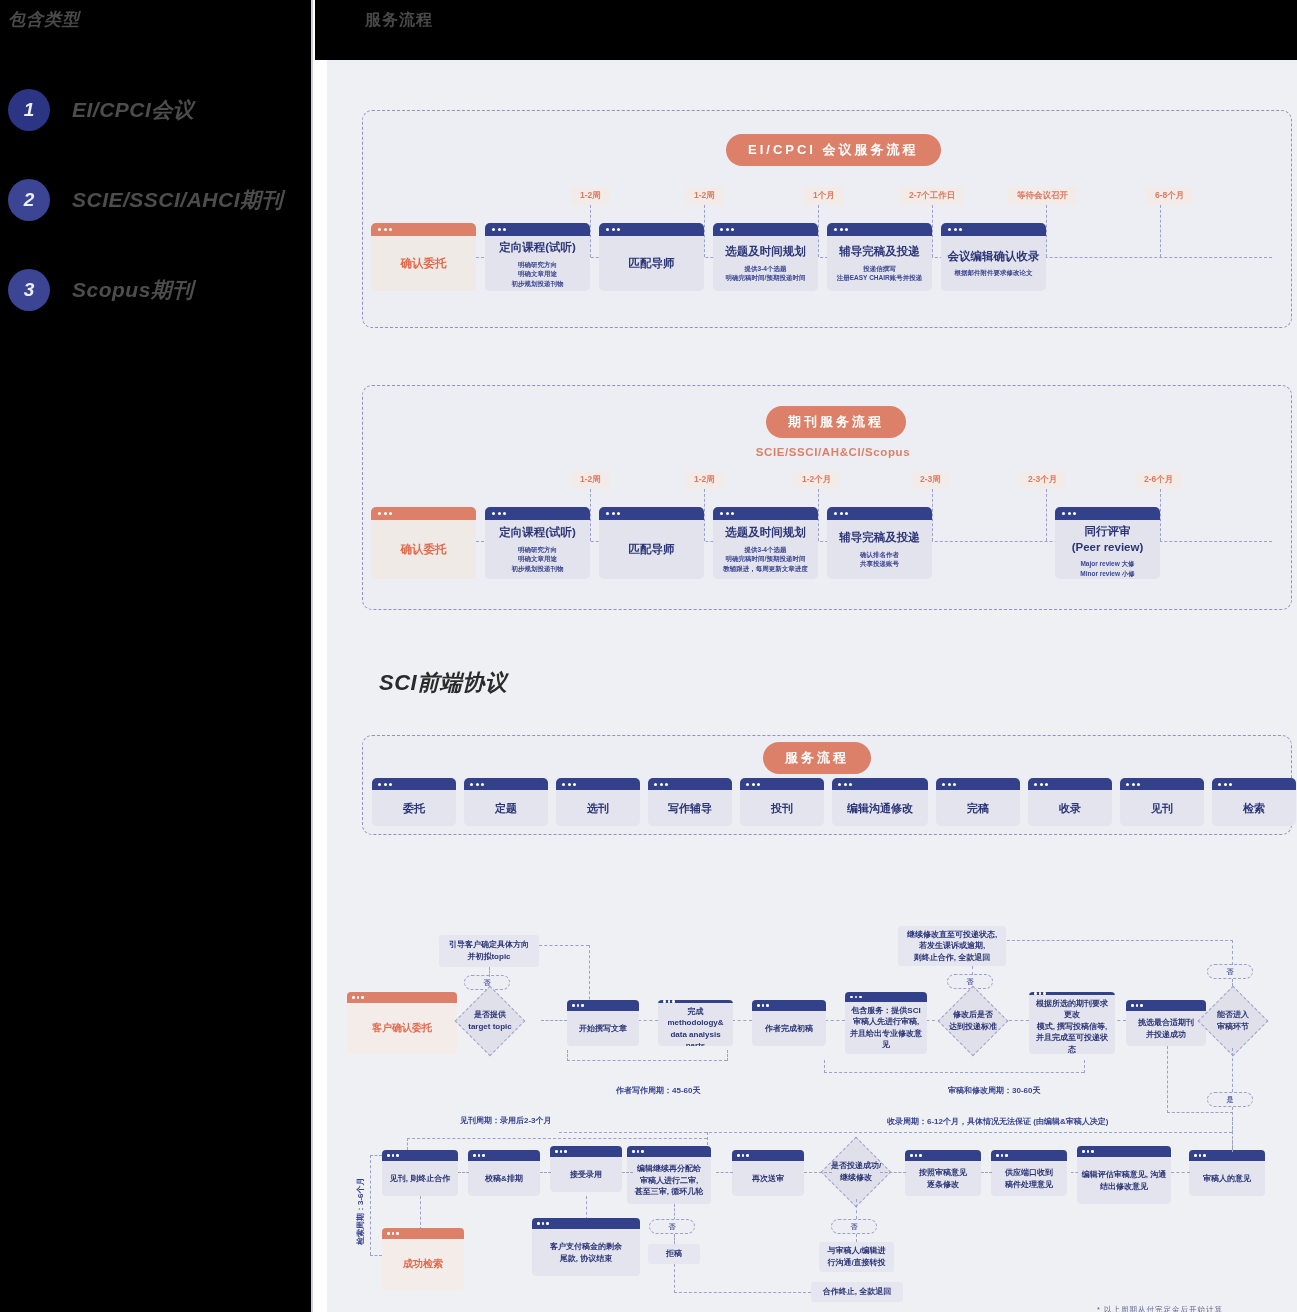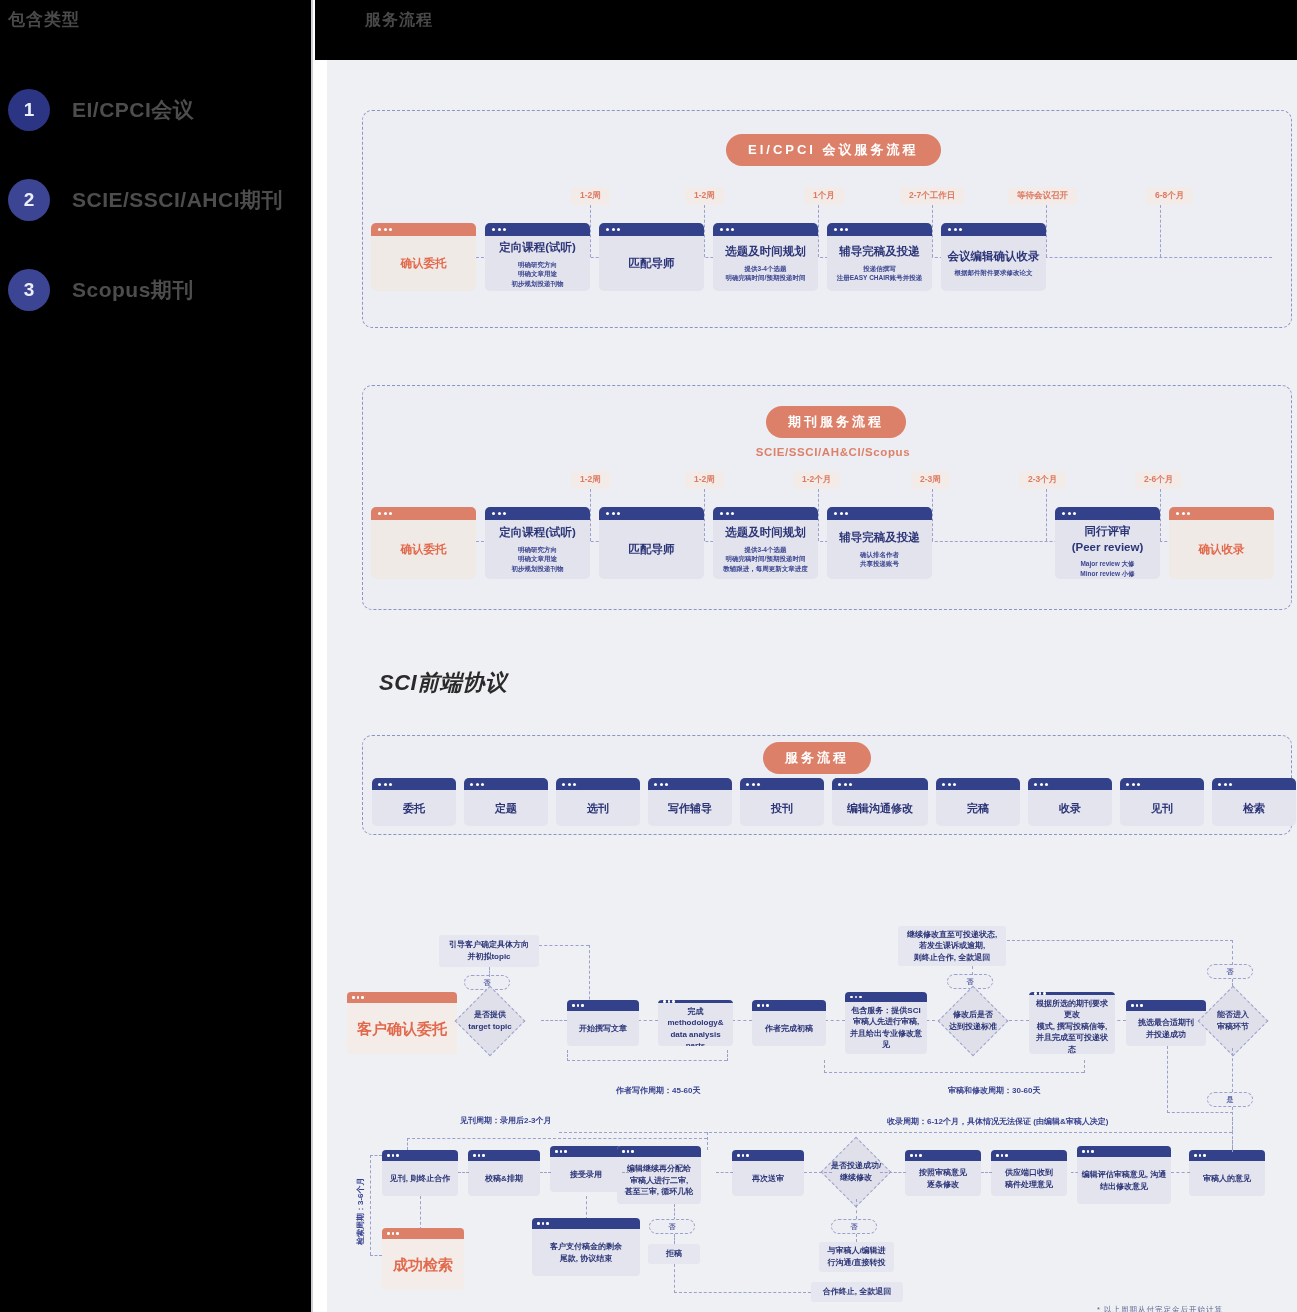--- a/index.html
+++ b/index.html
@@ -10,20 +10,21 @@
     font-family:"Liberation Sans","DejaVu Sans",sans-serif;
     overflow:hidden;
     position:relative;
   }
 
   
   #sidebar {
     position:absolute; left:0; top:0; width:313px; height:1312px;
     background:#000000;
     border-right:2px solid #cfcfd6;
+    font-style:italic;
   }
   #sidebar .side-title {
     position:absolute; left:0; top:8px;
     font-size:17px; font-weight:bold; color:#4a4a4a;
     letter-spacing:1px;
   }
   .side-item { position:absolute; left:0; display:flex; align-items:center; }
   .side-num {
     width:42px; height:42px; border-radius:50%;
     display:flex; align-items:center; justify-content:center;
@@ -153,21 +154,21 @@
   }
   .fnode .bar { height:11px; background:#33408a; display:flex; align-items:center; padding-left:5px; }
   .fnode .bar i { width:2.5px;height:2.5px;border-radius:50%;background:#fff;display:inline-block;margin-right:2px; }
   .fnode .t {
     flex:1; display:flex; align-items:center; justify-content:center;
     font-size:8px; font-weight:bold; color:#2c3577;
     text-align:center; line-height:1.45; padding:3px 4px; white-space:pre-line;
   }
   .fnode.orange { background:#f4ece8; }
   .fnode.orange .bar { background:#dd8069; }
-  .fnode.orange .t { color:#e2694b; font-size:15px; }
+  .fnode.orange .t { color:#e2694b; font-size:10px; }
 
   
   .fnote {
     position:absolute; background:#e5e6ef; border-radius:3px;
     font-size:8px; font-weight:bold; color:#2c3577;
     display:flex; align-items:center; justify-content:center;
     text-align:center; line-height:1.45; padding:4px 5px; white-space:pre-line;
   }
 
   
@@ -427,30 +428,20 @@
             <i></i>
           </div>
         <div class="body">
           <div class="t">同行评审
 (Peer review)</div>
           <div class="s">Major review 大修
 Minor review 小修</div>
         </div>
       </div>
 
-      <div class="card orange" style="left:806px;top:121px;width:105px;height:72px;">
-        <div class="bar">
-            <i></i>
-            <i></i>
-            <i></i>
-          </div>
-        <div class="body">
-            <div class="t">确认收录</div>
-          </div>
-      </div>
     </div>
 
     <div class="sec-h" style="left:52px;top:608px;font-style:italic;">SCI前端协议</div>
 
     <div class="panel" style="left:35px;top:675px;width:930px;height:100px;">
       <div class="pill" style="left:400px;top:6px;">服务流程</div>
 
       <div class="tab" style="left:9px;top:42px;">
           <div class="bar">
             <i></i>
@@ -694,21 +685,21 @@
 
       <div class="fnode" style="left:223px;top:296px;width:72px;height:46px;">
         <div class="bar">
             <i></i>
             <i></i>
             <i></i>
           </div>
         <div class="t">接受录用</div>
       </div>
 
-      <div class="fnode" style="left:290px;top:296px;width:84px;height:58px;">
+      <div class="fnode" style="left:300px;top:296px;width:84px;height:58px;">
         <div class="bar">
             <i></i>
             <i></i>
             <i></i>
           </div>
         <div class="t">编辑继续再分配给
 审稿人进行二审,
 甚至三审, 循环几轮</div>
       </div>
 

